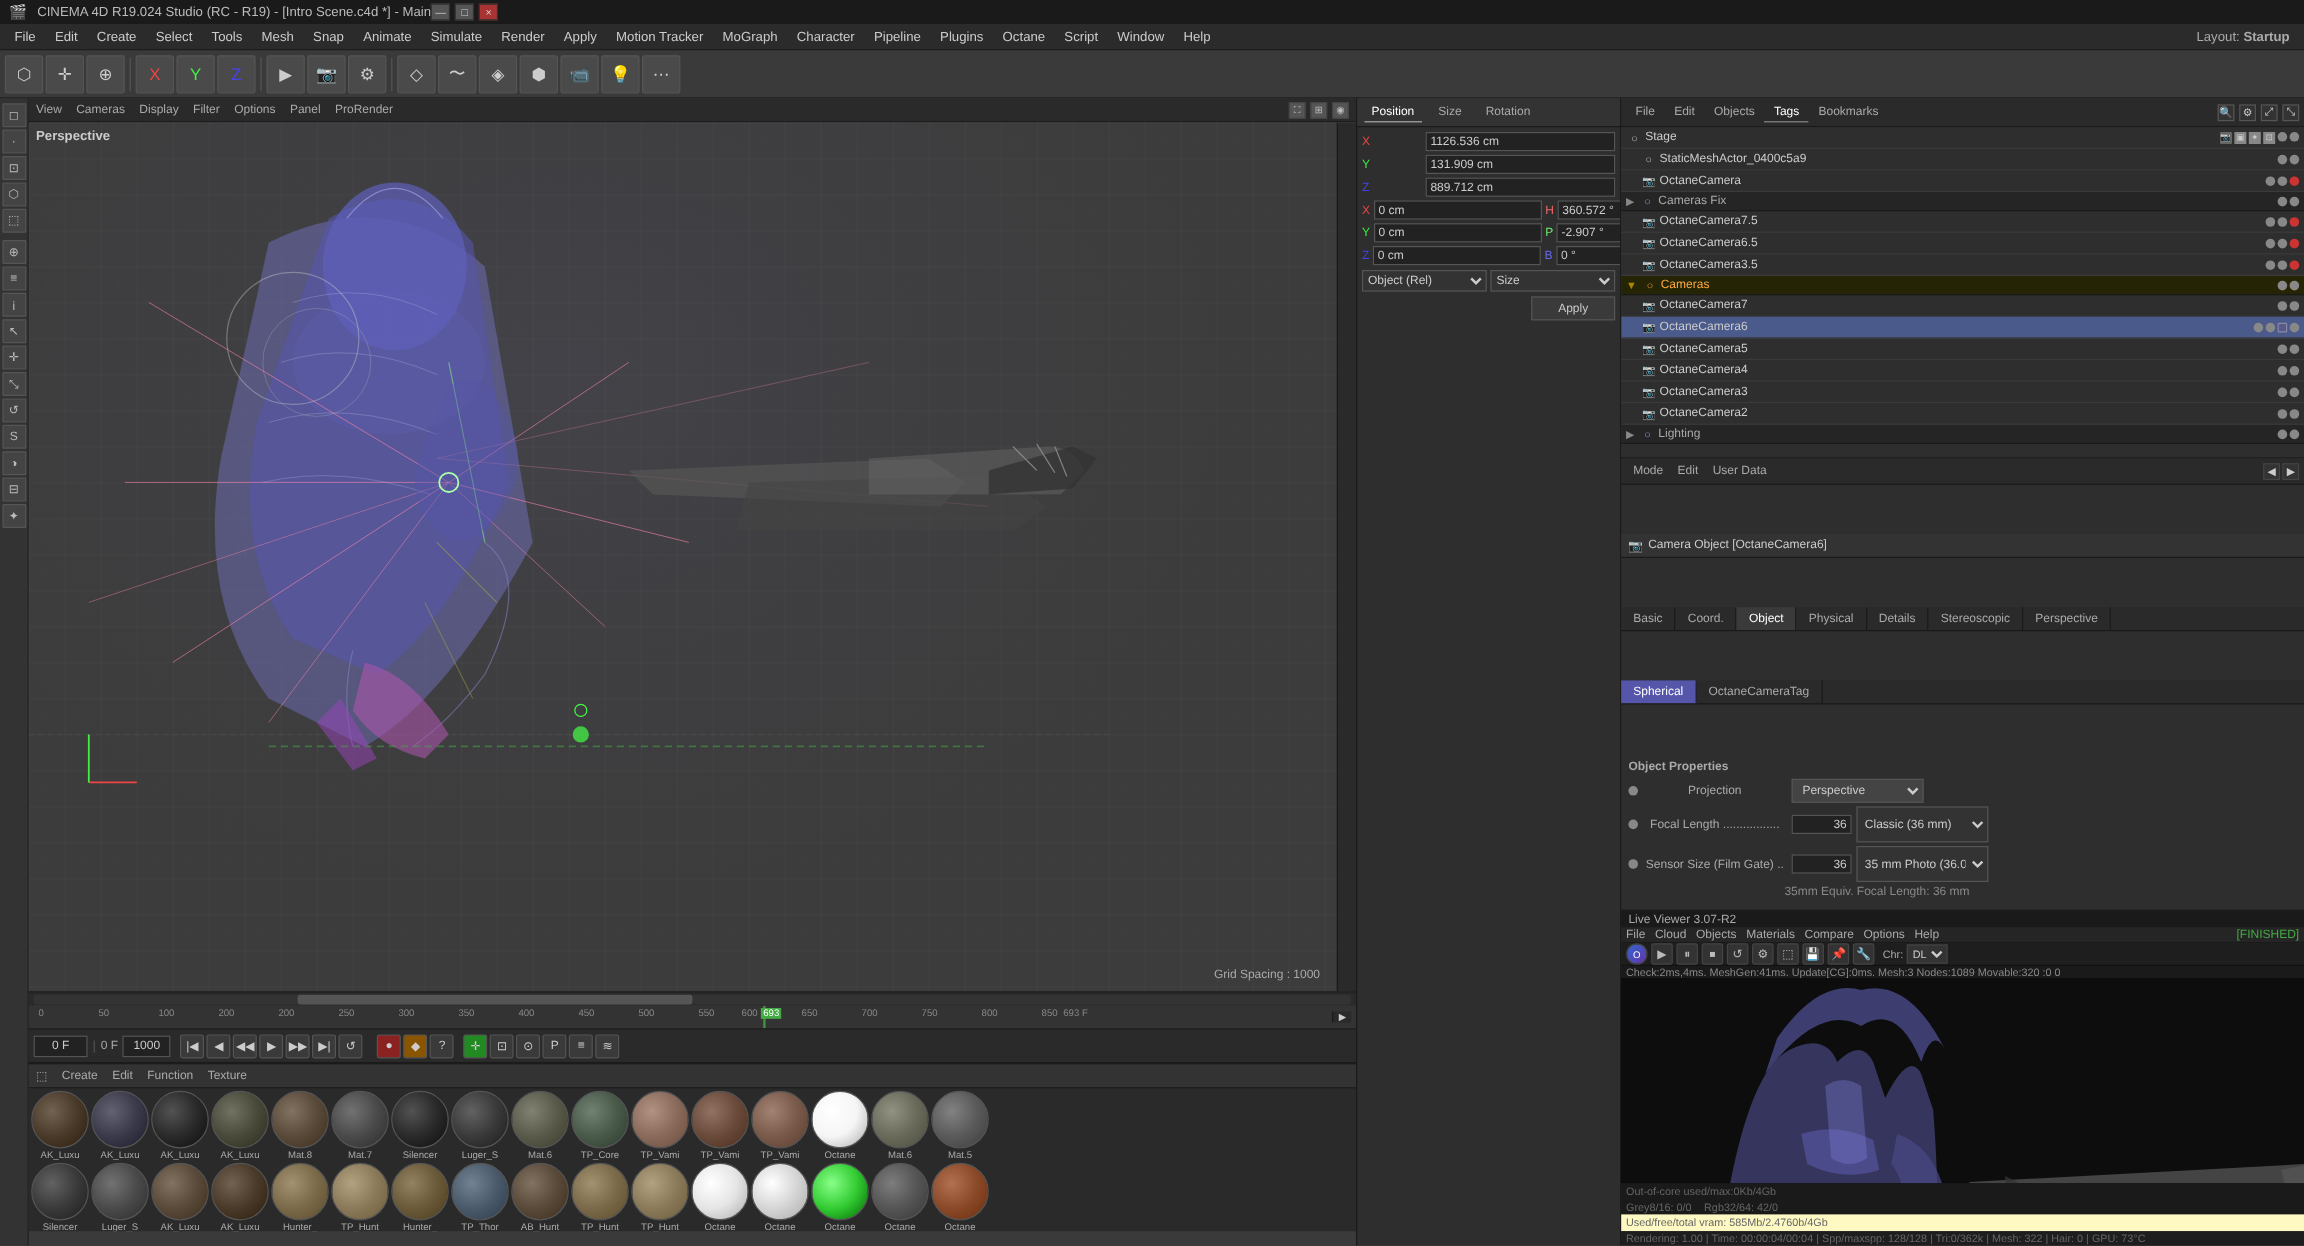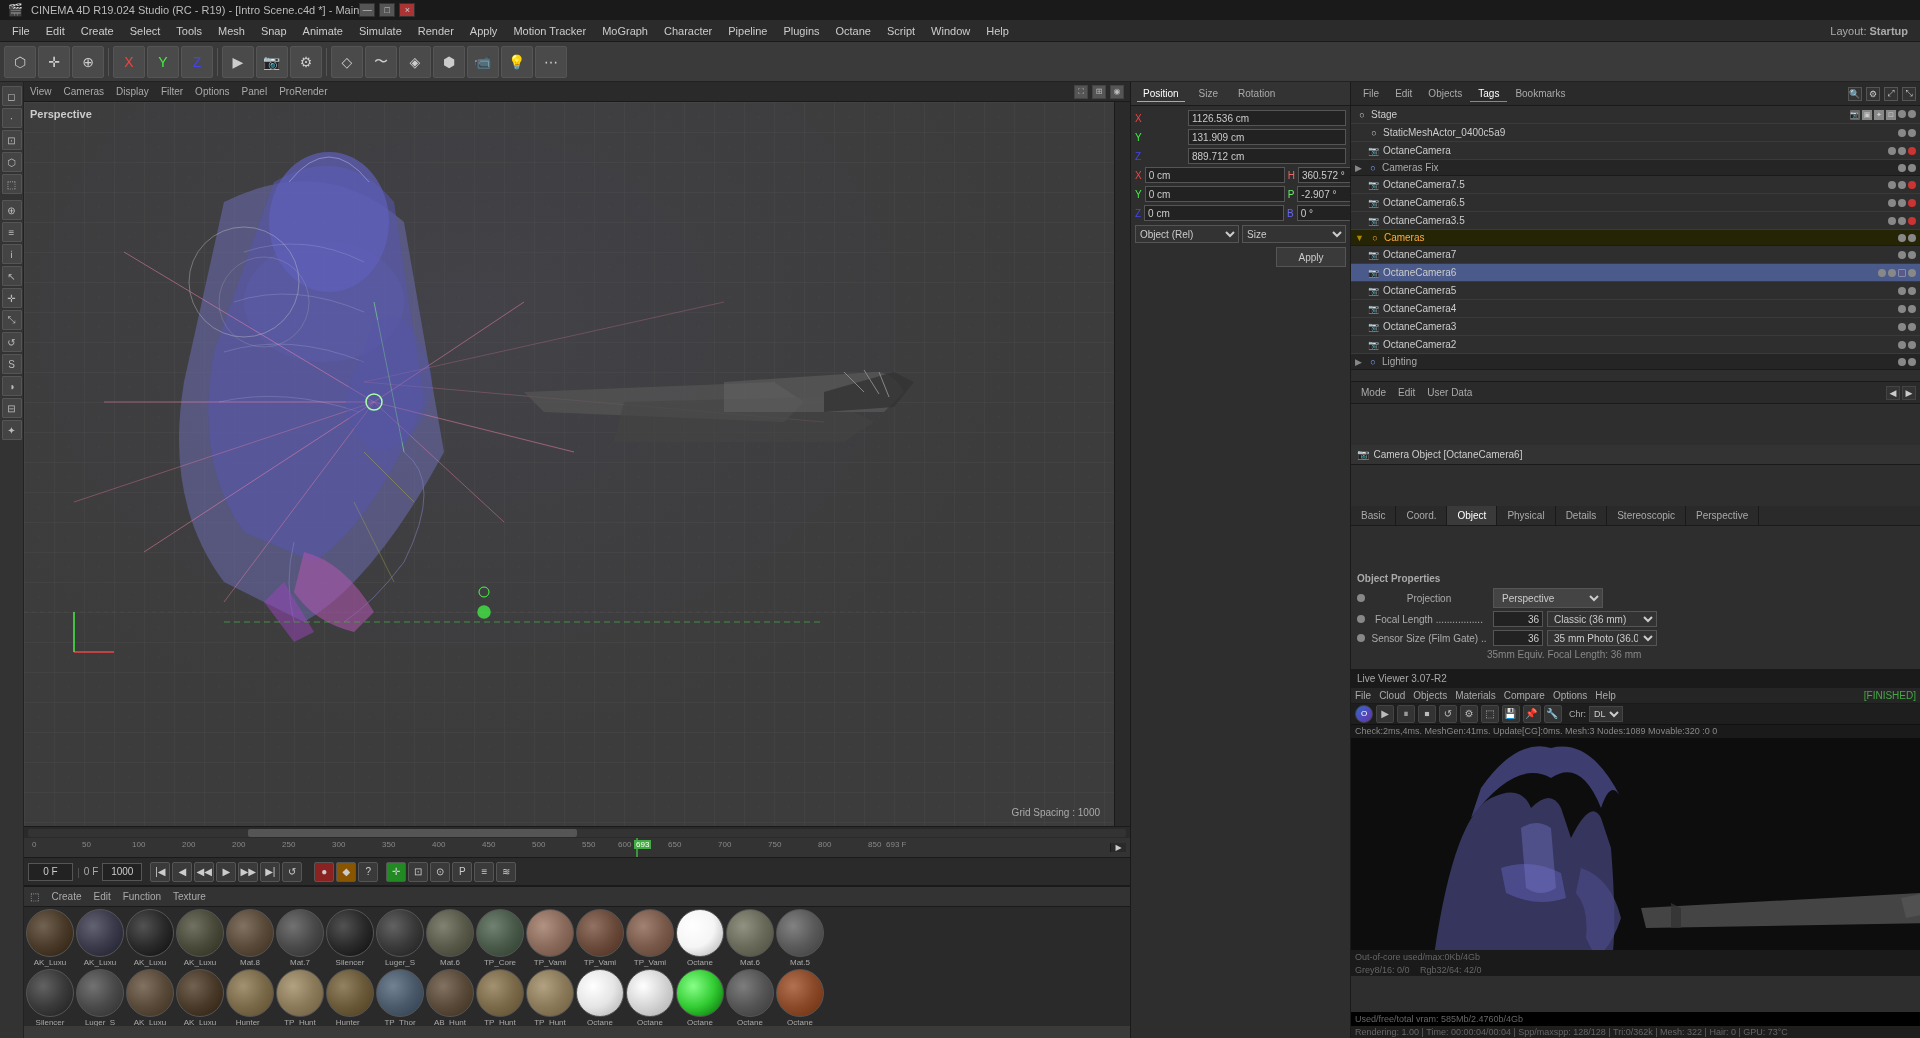--- a/index.html
+++ b/index.html
@@ -468,21 +468,21 @@
       width: 50px;
       height: 16px;
       background: #222;
       border: 1px solid #555;
       color: #ccc;
       font-size: 10px;
       padding: 0 3px;
       text-align: right;
     }
     .cam-select {
-      height: 16px;
+      height: 30px;
       background: #333;
       border: 1px solid #555;
       color: #ccc;
       font-size: 10px;
       padding: 0 2px;
     }
     .cam-note {
       font-size: 10px;
       color: #888;
       margin-left: 130px;
@@ -554,25 +554,24 @@
     }
 
     
     #lv-info {
       background: #1a1a1a;
       padding: 2px 4px;
       font-size: 9px;
       color: #666;
     }
     #lv-render-info {
-      background: #000000;
+      background: #fef9c3;
       padding: 2px 4px;
       font-size: 9px;
       color: #666;
-      margin-top: 36px;
     }
 
     
     ::-webkit-scrollbar { width: 8px; height: 8px; }
     ::-webkit-scrollbar-track { background: #2a2a2a; }
     ::-webkit-scrollbar-thumb { background: #555; border-radius: 2px; }
 
     
     #ruler-container {
       position: relative;
@@ -1284,20 +1283,24 @@
         <div id="cam-tabs">
           <div class="cam-tab">Basic</div>
           <div class="cam-tab">Coord.</div>
           <div class="cam-tab active">Object</div>
           <div class="cam-tab">Physical</div>
           <div class="cam-tab">Details</div>
           <div class="cam-tab">Stereoscopic</div>
           <div class="cam-tab">Perspective</div>
         </div>
 
+        <div style="display:flex;background:#2a2a2a;border-bottom:1px solid #1a1a1a;">
+          <div class="cam-tab selected">Spherical</div>
+          <div class="cam-tab">OctaneCameraTag</div>
+        </div>
 
         <div id="cam-body">
           <div class="cam-section-header">Object Properties</div>
 
           <div class="cam-row">
             <div class="cam-dot"></div>
             <span class="cam-label">Projection</span>
             <select class="projection-select">
               <option>Perspective</option>
               <option>Parallel</option>

